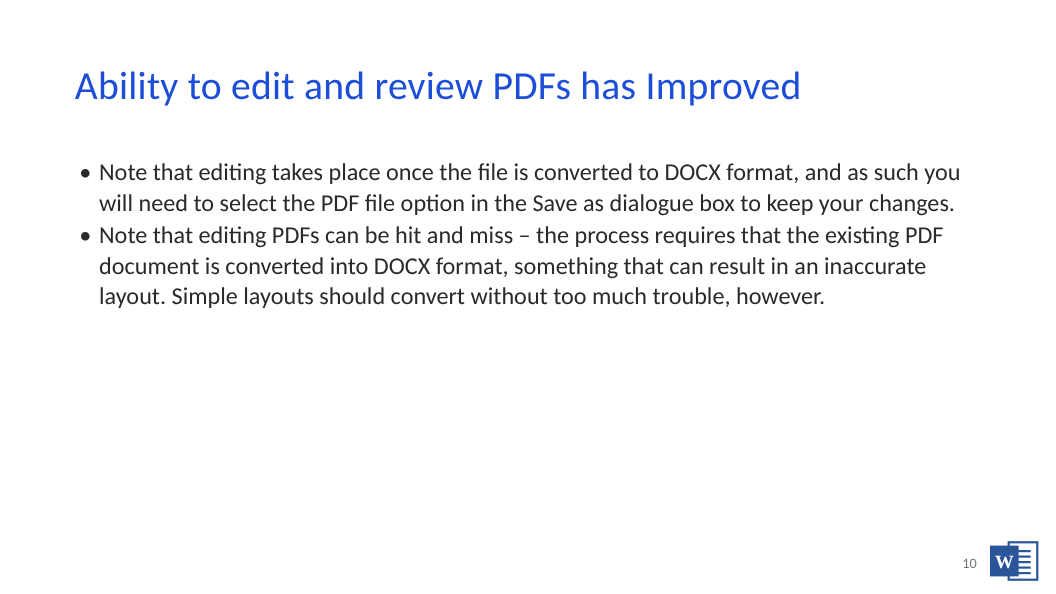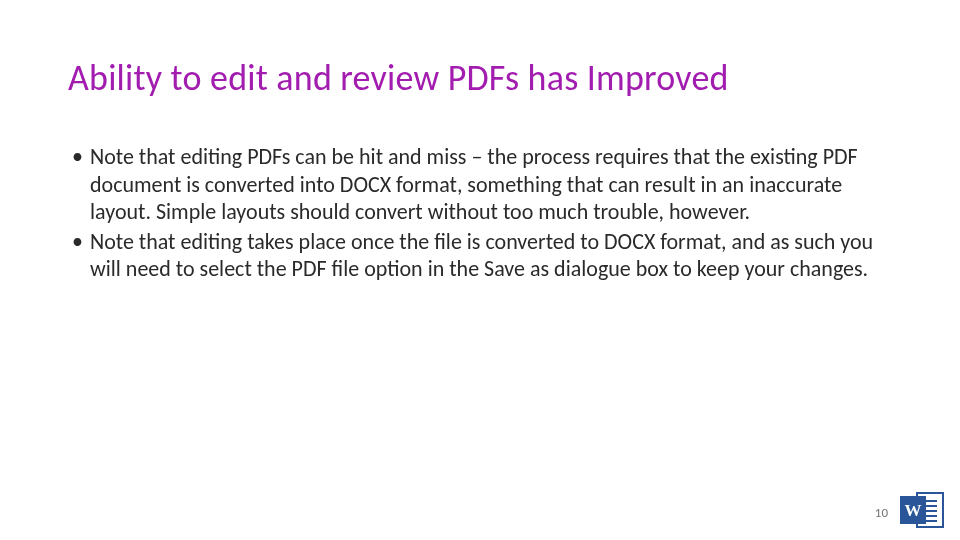--- a/index.html
+++ b/index.html
@@ -15,21 +15,21 @@
   .slide {
     width: 960px;
     height: 540px;
     position: relative;
     padding: 58px 68px 0 68px;
   }
   .title {
     font-size: 36px;
     font-weight: 400;
     letter-spacing: 0.2px;
-    color: #a21caf;
+    color: #1d4ed8;
     margin-bottom: 44px;
     line-height: 1.15;
   }
   .body {
     font-size: 22px;
     line-height: 1.25;
     color: #2a2a2a;
   }
   .bullet {
     position: relative;
@@ -99,24 +99,24 @@
   }
 </style>
 </head>
 <body>
 
 <div class="slide">
   <h1 class="title">Ability to edit and review PDFs has Improved</h1>
 
   <div class="body">
     <div class="bullet">
-      <span>Note that editing PDFs can be hit and miss – the process requires that the existing PDF document is converted into DOCX format, something that can result in an inaccurate layout. Simple layouts should convert without too much trouble, however.</span>
+      <span>Note that editing takes place once the file is converted to DOCX format, and as such you will need to select the PDF file option in the Save as dialogue box to keep your changes.</span>
     </div>
     <div class="bullet">
-      <span>Note that editing takes place once the file is converted to DOCX format, and as such you will need to select the PDF file option in the Save as dialogue box to keep your changes.</span>
+      <span>Note that editing PDFs can be hit and miss – the process requires that the existing PDF document is converted into DOCX format, something that can result in an inaccurate layout. Simple layouts should convert without too much trouble, however.</span>
     </div>
   </div>
 
   <div class="page-number">10</div>
 
   <div class="word-icon">
     <div class="doc">
       <div class="line l1"></div>
       <div class="line l2"></div>
       <div class="line l3"></div>

